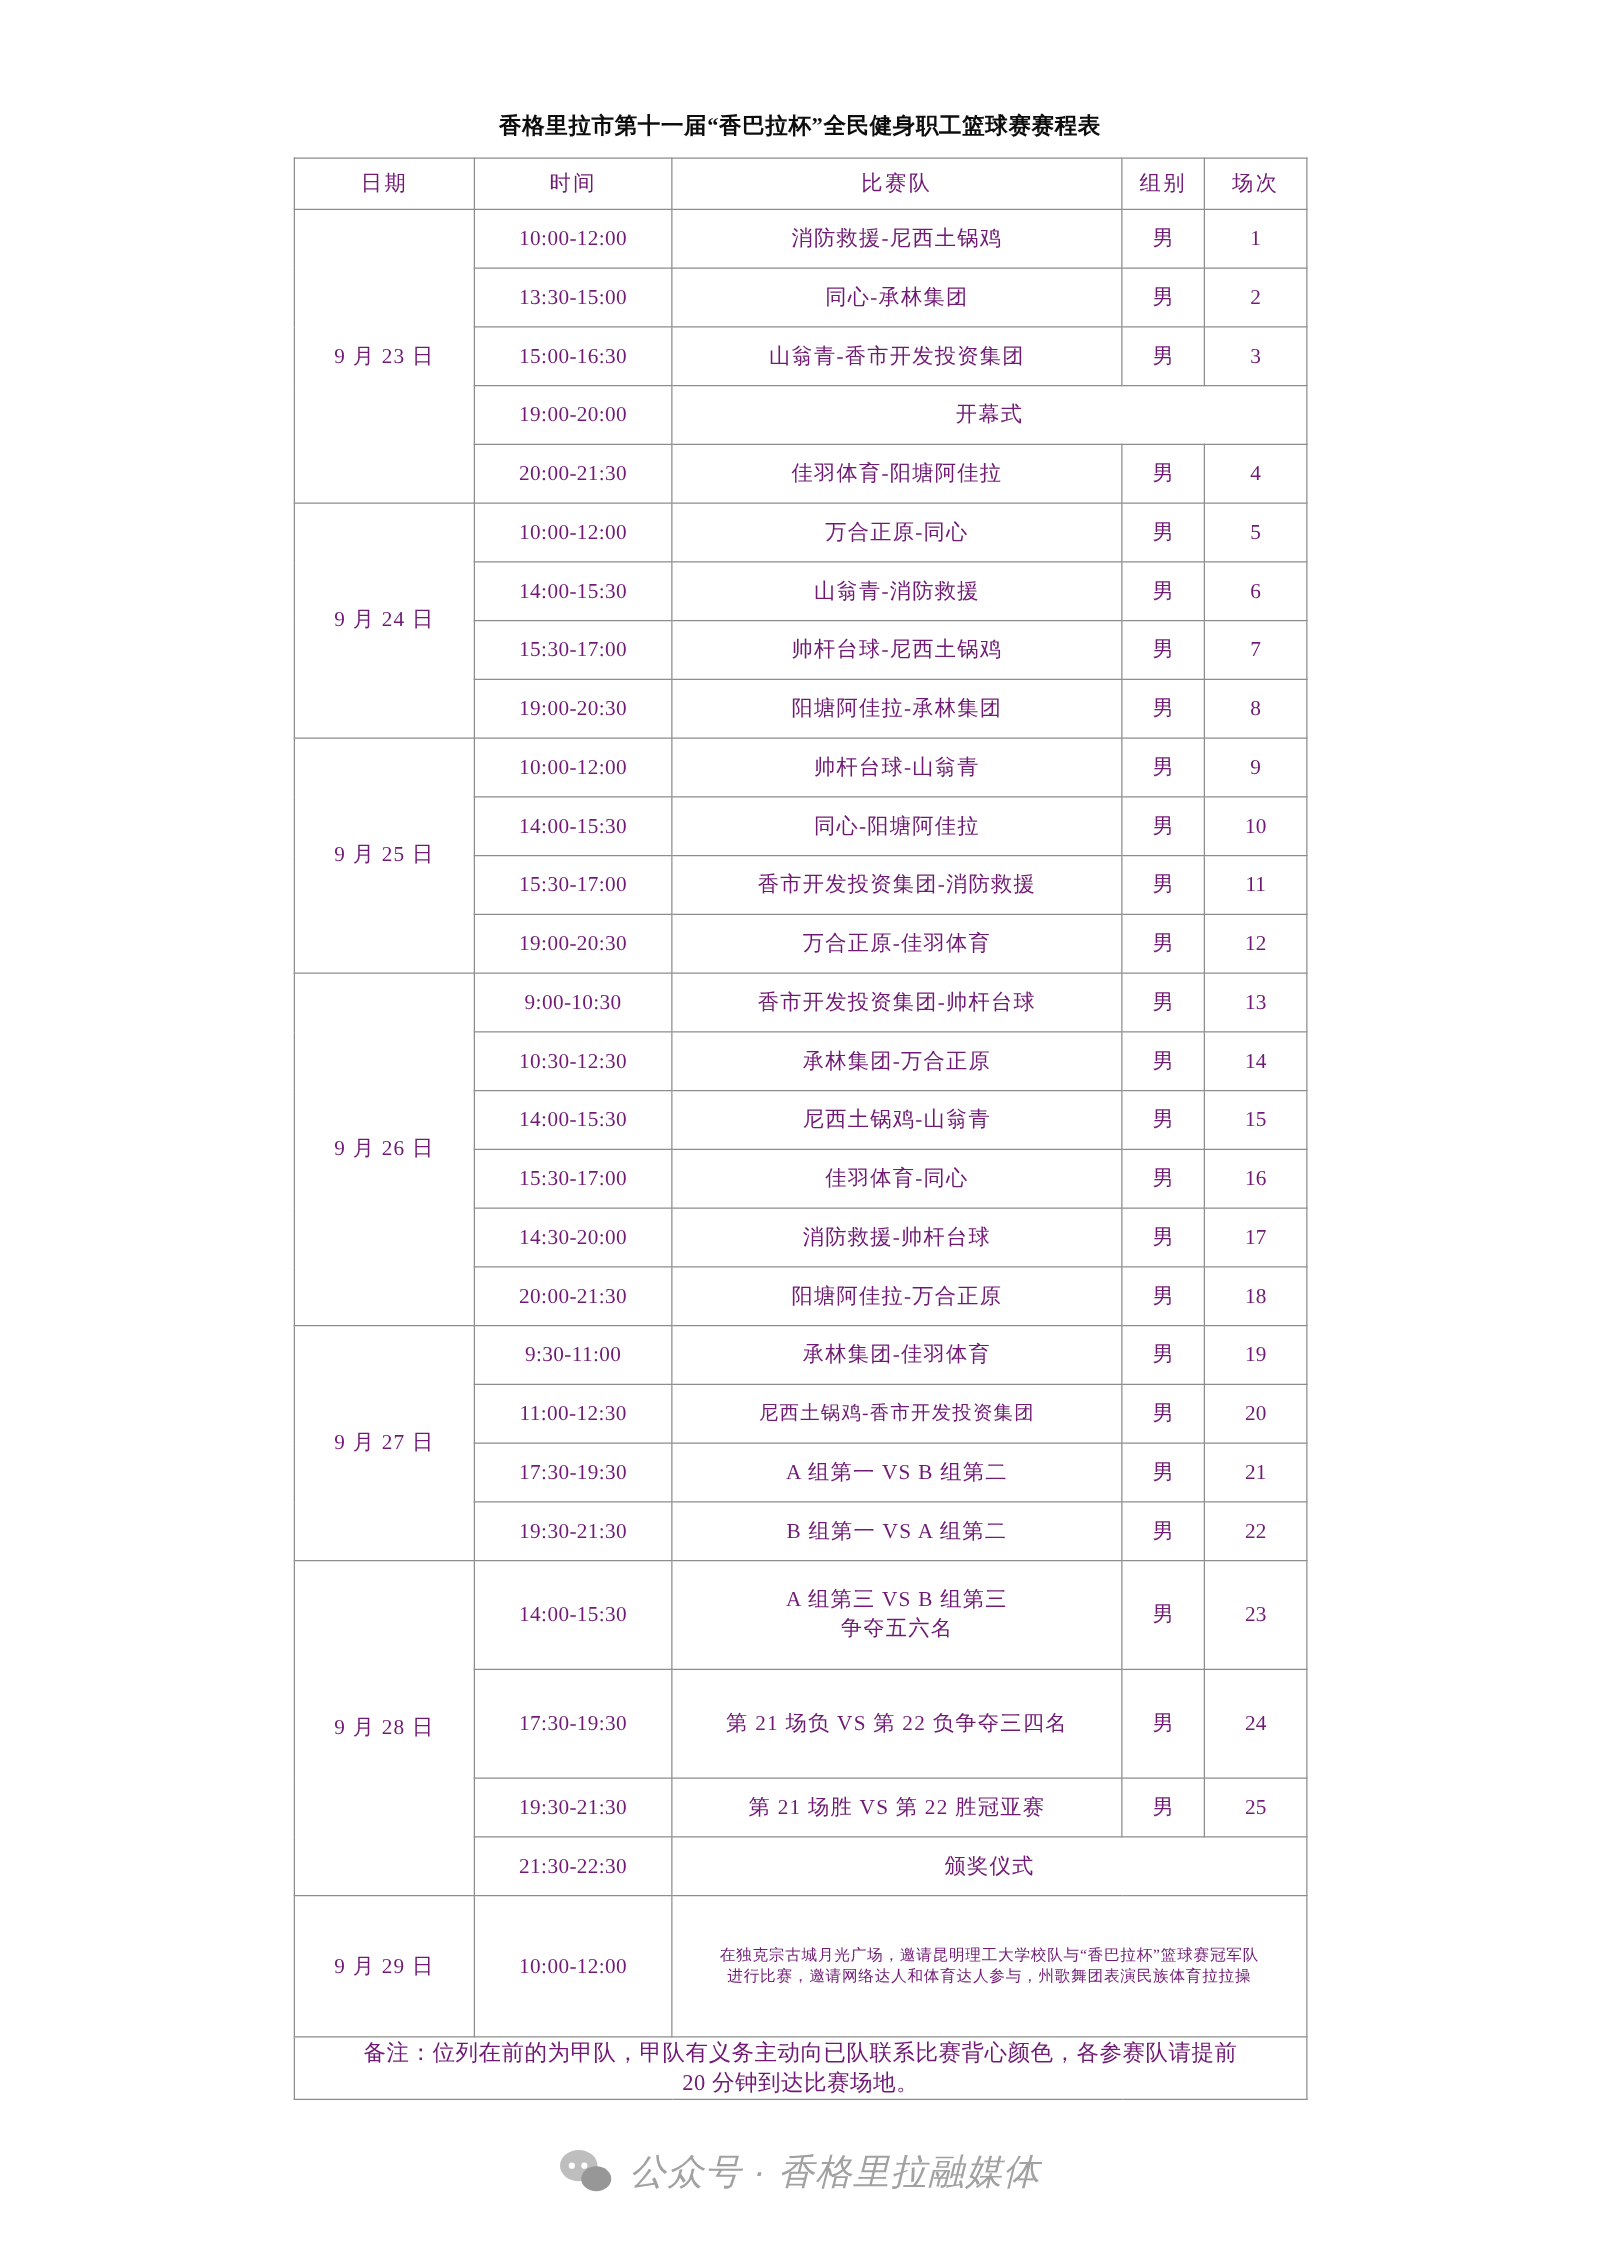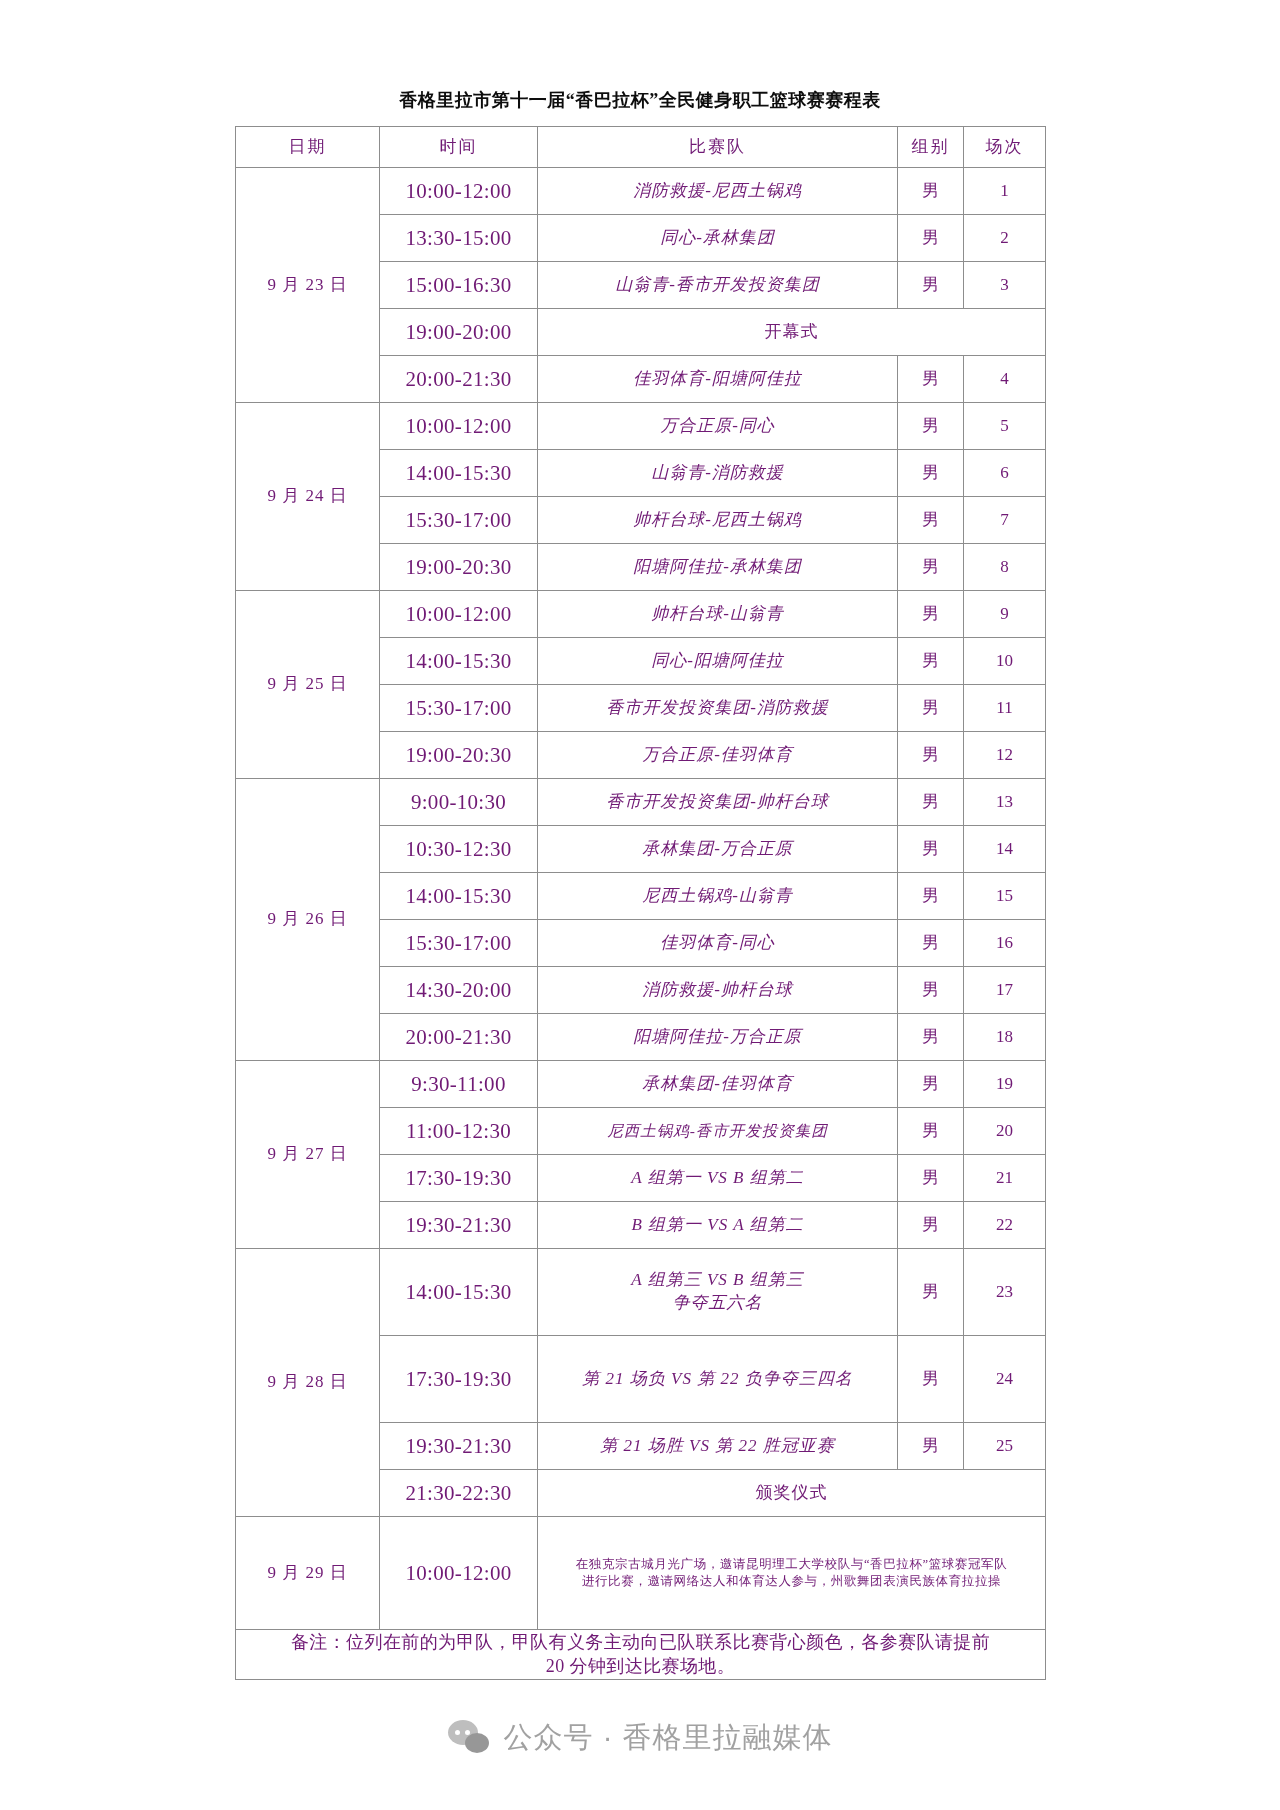--- a/index.html
+++ b/index.html
@@ -74,28 +74,27 @@
   .r td {
     height: 46px;
   }
 
   td.date-cell {
     font-size: 17px;
     letter-spacing: 1px;
   }
 
   td.time-cell {
-    font-size: 21px;
+    font-size: 17px;
     letter-spacing: 0.3px;
   }
 
   td.match-cell {
     font-size: 17px;
     letter-spacing: 1px;
-    font-style: italic;
   }
 
   td.group-cell, td.no-cell {
     font-size: 17px;
   }
 
   td.wide-cell {
     font-size: 17px;
     letter-spacing: 1px;
   }
@@ -129,20 +128,21 @@
   .watermark {
     position: absolute;
     left: 0;
     right: 0;
     bottom: 52px;
     display: flex;
     align-items: center;
     justify-content: center;
     gap: 12px;
     opacity: 0.92;
+    font-style: italic;
   }
   .watermark .wm-icon {
     width: 44px;
     height: 36px;
     position: relative;
     flex: 0 0 auto;
   }
   .watermark .wm-icon .b1,
   .watermark .wm-icon .b2 {
     position: absolute;

